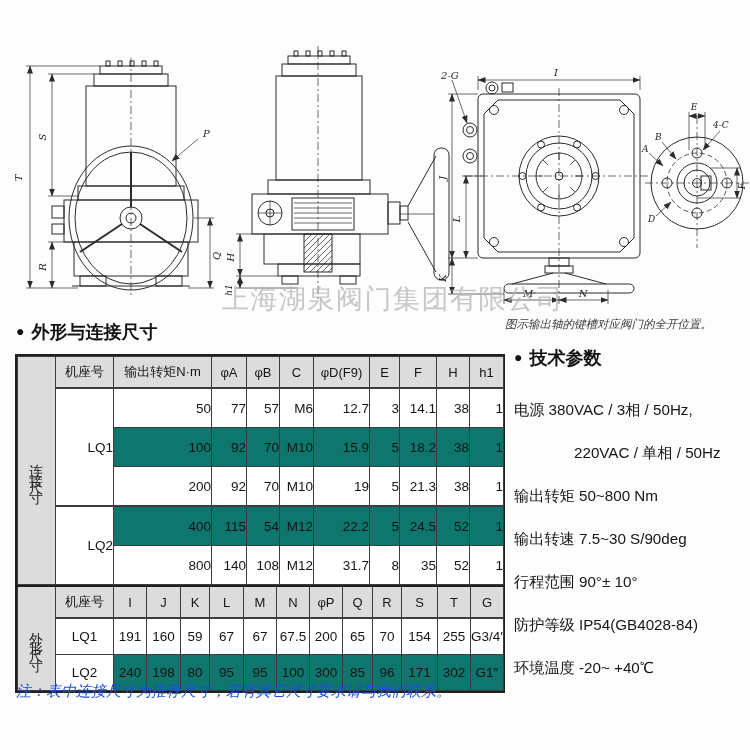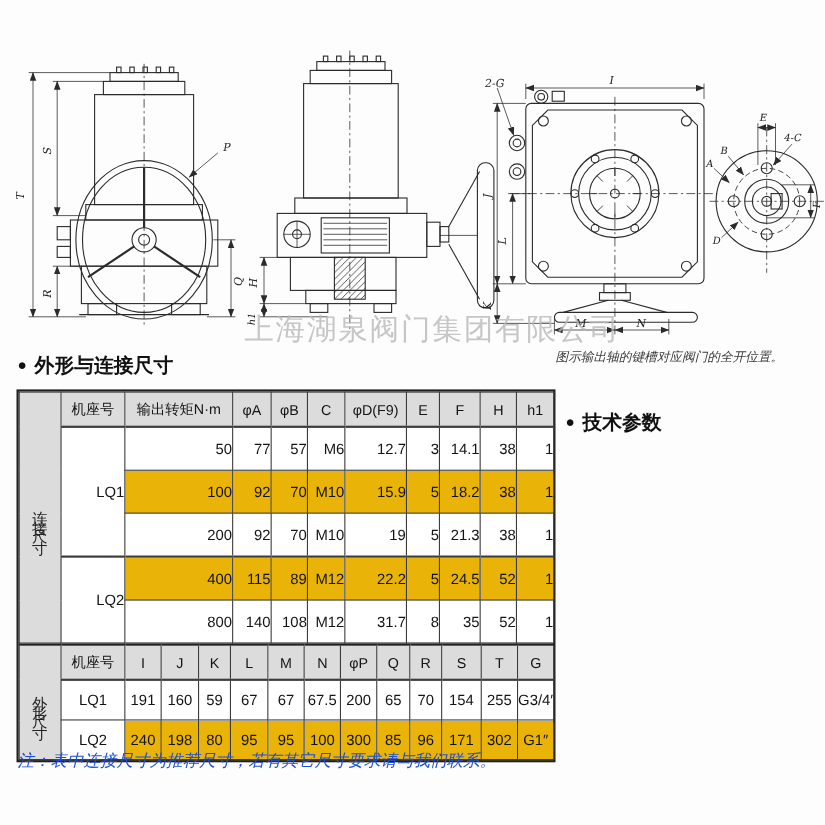--- a/index.html
+++ b/index.html
@@ -17,36 +17,36 @@
   }
   .caption{
     position:absolute;left:505px;top:317px;width:242px;
     font-family:"DejaVu Serif",serif;font-style:italic;
     font-size:11.5px;color:#3a3a3a;white-space:nowrap;
   }
   
   .sec-title{position:absolute;font-weight:bold;color:#111;white-space:nowrap;text-align:right;}
   .sec-title .bullet{font-size:14px;vertical-align:2px;margin-right:7px;}
   #dims-title{left:16px;top:320px;font-size:18px;}
-  #params-title{left:514px;top:372px;font-size:18px;}
+  #params-title{left:514px;top:346px;font-size:18px;}
   
   .table-wrap{
     position:absolute;left:15px;top:354px;width:486px;
     border:2px solid #1f1f1f;background:#fff;
   }
   table{border-collapse:collapse;table-layout:fixed;width:486px;}
   td,th{
     border:1px solid #3c3c3c;text-align:center;vertical-align:middle;
     font-size:13.5px;font-weight:normal;padding:0;color:#141414;
     overflow:hidden;white-space:nowrap;
   }
   tr.hdr td, tr.hdr th{height:30px;background:#dcdcdc;font-size:13px;margin-top:15px;}
   #tbl1 tr.data td{height:38px;text-align:right;}
   #tbl2 tr.data td{height:35px;}
-  tr.shade td{background:#eab308;}
+  tr.shade td{background:#0f766e;}
   tr.data td.model{background:#fff;}
   td.side{background:#dcdcdc;}
   td.side .vtext{
     writing-mode:vertical-rl;letter-spacing:9px;font-size:14px;
     margin:0 auto;color:#222;
   }
   #tbl2 tr:first-child td, #tbl2 tr:first-child th{border-top:2px solid #1f1f1f;}
   #tbl1 tr.hdr th{border-bottom-width:2px;}
   #tbl2 tr.hdr th{border-bottom-width:2px;}
   tr.grp-split td{border-top-width:2px;}
@@ -358,21 +358,21 @@
         <td>19</td>
         <td>5</td>
         <td>21.3</td>
         <td>38</td>
         <td>1</td>
       </tr>
       <tr class="data shade grp-split">
         <td class="model" rowspan="2">LQ2</td>
         <td>400</td>
         <td>115</td>
-        <td>89</td>
+        <td>54</td>
         <td>M12</td>
         <td>22.2</td>
         <td>5</td>
         <td>24.5</td>
         <td>52</td>
         <td>1</td>
       </tr>
       <tr class="data">
         <td>800</td>
         <td>140</td>
@@ -453,15 +453,24 @@
         <td>302</td>
         <td>G1″</td>
       </tr>
     </tbody>
       </table>
   </div>
 
   <div class="sec-title" id="params-title">
     <span class="bullet">●</span><span>技术参数</span>
   </div>
+  <div class="params">
+    <div class="spec-line">电源 380VAC / 3相 / 50Hz,</div>
+    <div class="spec-line indent">220VAC / 单相 / 50Hz</div>
+    <div class="spec-line">输出转矩 50~800 Nm</div>
+    <div class="spec-line">输出转速 7.5~30 S/90deg</div>
+    <div class="spec-line">行程范围 90°± 10°</div>
+    <div class="spec-line">防护等级 IP54(GB4028-84)</div>
+    <div class="spec-line">环境温度 -20~ +40℃</div>
+  </div>
 
   <div class="note">注：表中连接尺寸为推荐尺寸，若有其它尺寸要求请与我们联系。</div>
 </div>
 
 </body></html>

